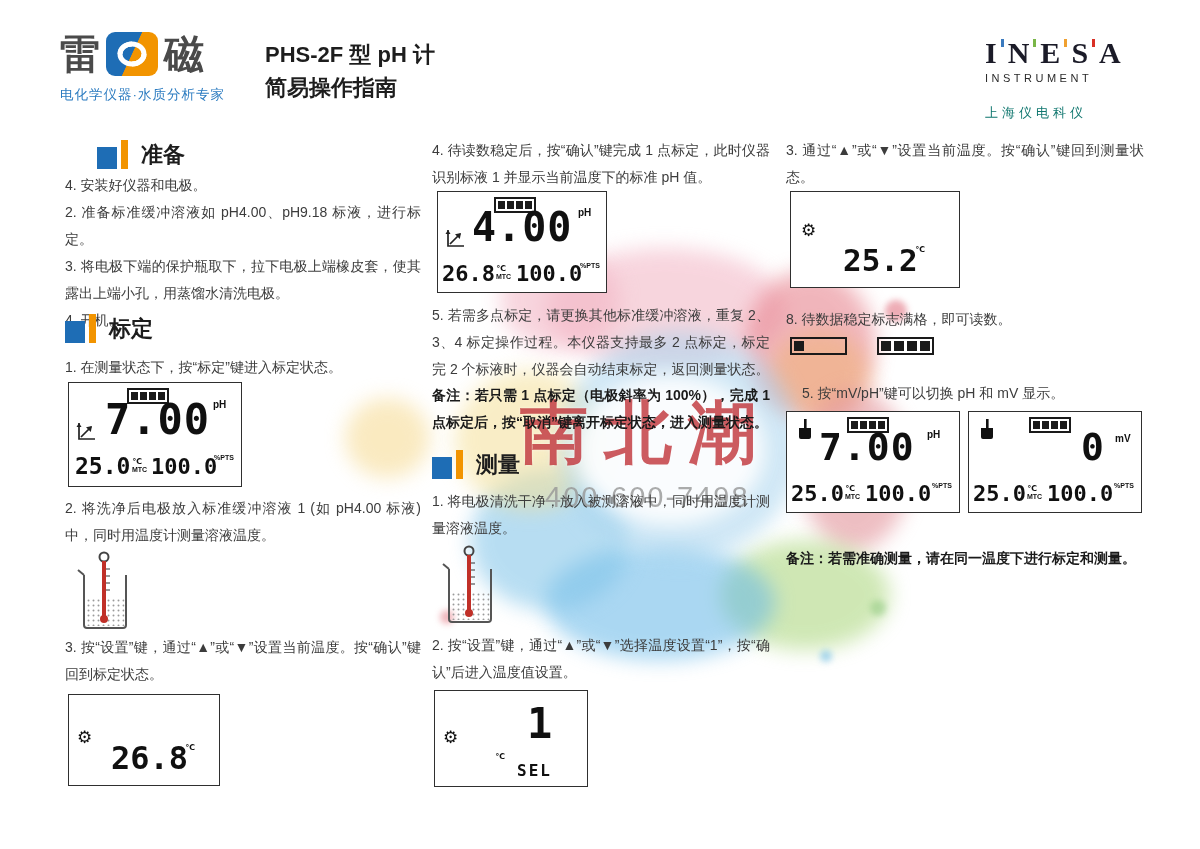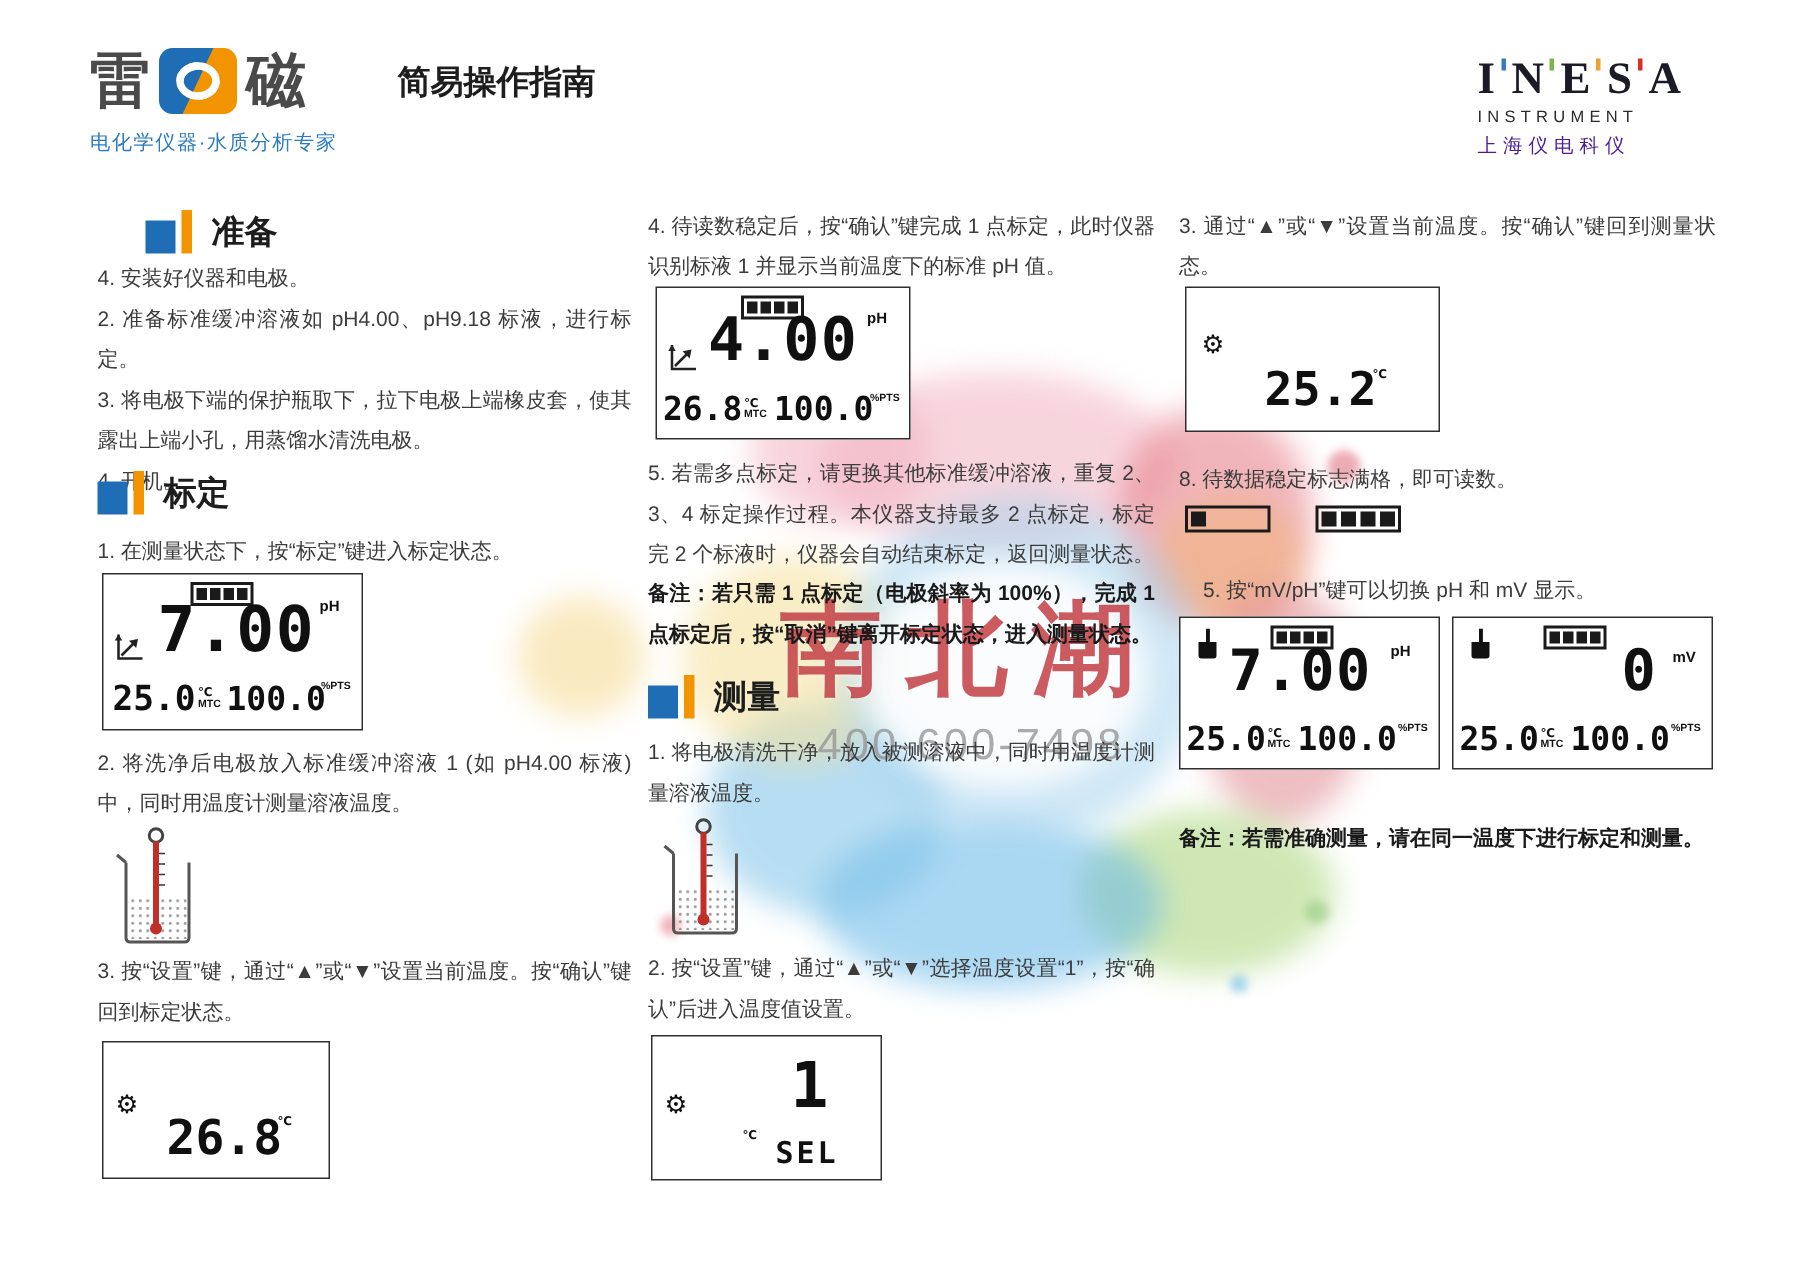--- a/index.html
+++ b/index.html
@@ -13,21 +13,21 @@
   .leici-mark{width:52px;height:44px;border-radius:9px;overflow:hidden;position:relative;
               background:linear-gradient(115deg,#1e6db5 49.5%,#f29400 50.5%);}
   .leici-mark svg{position:absolute;left:0;top:0;}
   .tagline{font-size:13.5px;color:#2b7bc0;letter-spacing:1px;}
   .doc-title{font-size:22px;font-weight:bold;color:#1d1d1d;line-height:33px;}
   .inesa{display:flex;align-items:flex-start;}
   .inesa .L{font-family:"Liberation Serif","DejaVu Serif",serif;font-weight:bold;
             font-size:30px;color:#1b1b28;line-height:1;}
   .inesa .tick{display:inline-block;width:3px;height:8px;margin:1px 4px 0 4px;vertical-align:top;}
   .inesa-sub{font-size:11px;letter-spacing:3.5px;color:#2a2a2a;margin-top:4px;}
-  .inesa-cn{font-size:13px;letter-spacing:4px;color:#4c1d95;margin-top:4px;}
+  .inesa-cn{font-size:13px;letter-spacing:4px;color:#0f766e;margin-top:20px;}
 
   
   .sec-head{display:flex;align-items:flex-end;gap:12px;height:30px;}
   .sec-icon{position:relative;width:32px;height:30px;}
   .sec-icon .sq{position:absolute;left:0;bottom:1px;width:20px;height:22px;background:#1e6db5;}
   .sec-icon .bar{position:absolute;left:24px;bottom:1px;width:7px;height:29px;background:#f29400;}
   .sec-title{font-size:22px;font-weight:bold;color:#1d1d1d;line-height:30px;}
   .step{font-size:14px;line-height:27px;text-align:justify;color:#3c3c3c;}
   .note{font-weight:bold;color:#1a1a1a;}
 
@@ -91,20 +91,21 @@
       <svg width="52" height="44" viewBox="0 0 52 44">
         <path d="M14 22 a12 10 0 1 1 12 10" fill="none" stroke="#fff" stroke-width="5"></path>
         <path d="M38 22 a12 10 0 1 1 -12 -10" fill="none" stroke="#fff" stroke-width="5"></path>
       </svg>
     </span>
     <span class="zi">磁</span>
   </div>
   <div class="abs tagline" style="left:60px;top:86px;">电化学仪器·水质分析专家</div>
 
   <div class="abs doc-title" style="left:265px;top:38px;">
+    <div>PHS-2F 型 pH 计</div>
     <div>简易操作指南</div>
   </div>
 
   <div class="abs" style="left:985px;top:38px;">
     <div class="inesa">
       <span class="L">I</span>
           <span class="tick" style="background:#3a7abf"></span>
           <span class="L">N</span>
           <span class="tick" style="background:#7ab648"></span>
           <span class="L">E</span>
@@ -240,21 +241,21 @@
     <circle cx="32" cy="70" r="4" fill="#c03028"></circle>
     <path d="M34 20 h4 M34 27 h4 M34 34 h4 M34 41 h4" stroke="#333" stroke-width="1"></path>
   </svg>
 
   <div class="abs step" style="left:432px;top:632px;width:338px;">2. 按“设置”键，通过“▲”或“▼”选择温度设置“1”，按“确认”后进入温度值设置。</div>
 
   <div class="lcd" style="left:434px;top:690px;width:152px;height:95px;">
     <div class="abs gear" style="left:8px;top:36px;font-size:17px;">⚙</div>
     <div class="abs seg" style="left:92px;top:8px;font-size:42px;">1</div>
     <div class="abs tiny" style="left:60px;bottom:24px;">℃</div>
-    <div class="abs seg" style="left:82px;bottom:6px;font-size:20px;letter-spacing:2px;margin-top:36px;">SEL</div>
+    <div class="abs seg" style="left:82px;bottom:6px;font-size:16px;letter-spacing:2px;margin-top:36px;">SEL</div>
   </div>
 
   <div class="abs step" style="left:786px;top:137px;width:358px;">3. 通过“▲”或“▼”设置当前温度。按“确认”键回到测量状态。</div>
 
   <div class="lcd" style="left:790px;top:191px;width:168px;height:95px;">
     <div class="abs gear" style="left:10px;top:28px;font-size:17px;">⚙</div>
     <div class="abs seg" style="left:52px;bottom:9px;font-size:31px;">25.2</div>
     <div class="abs tiny" style="left:124px;bottom:32px;">℃</div>
   </div>
 

